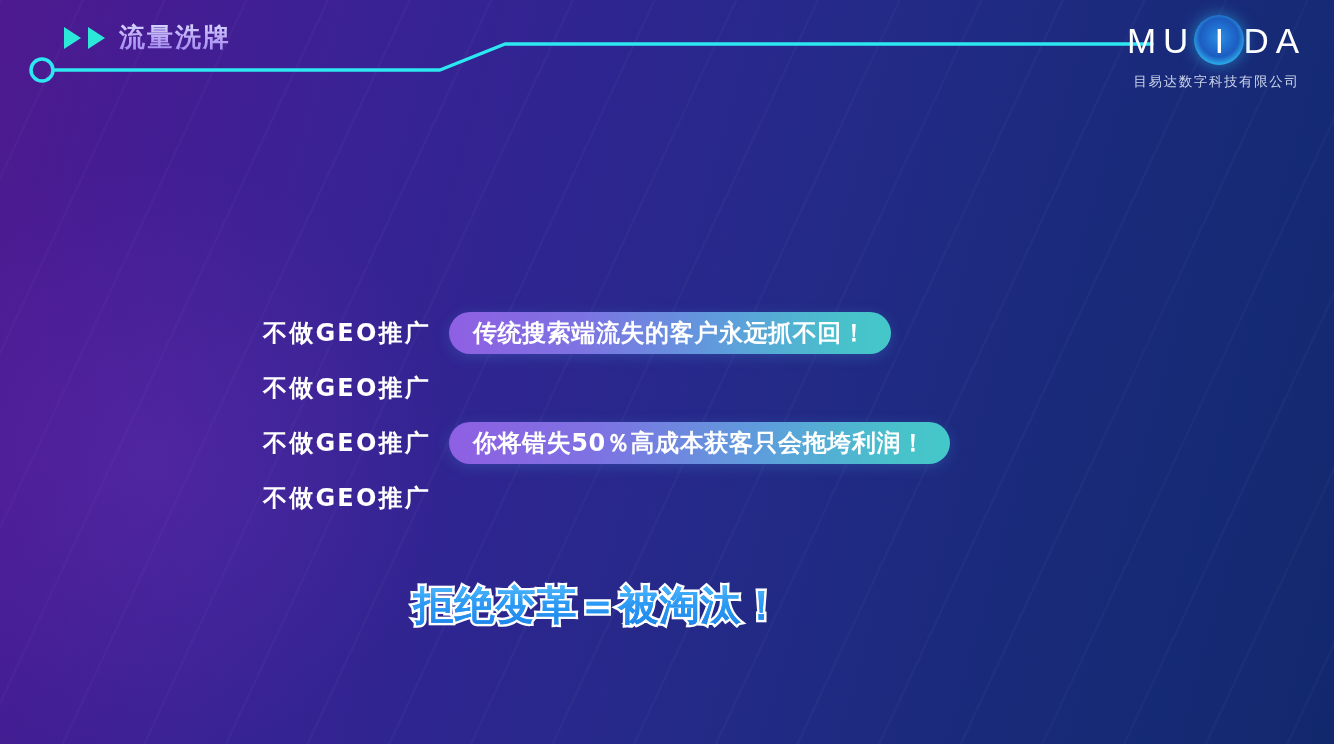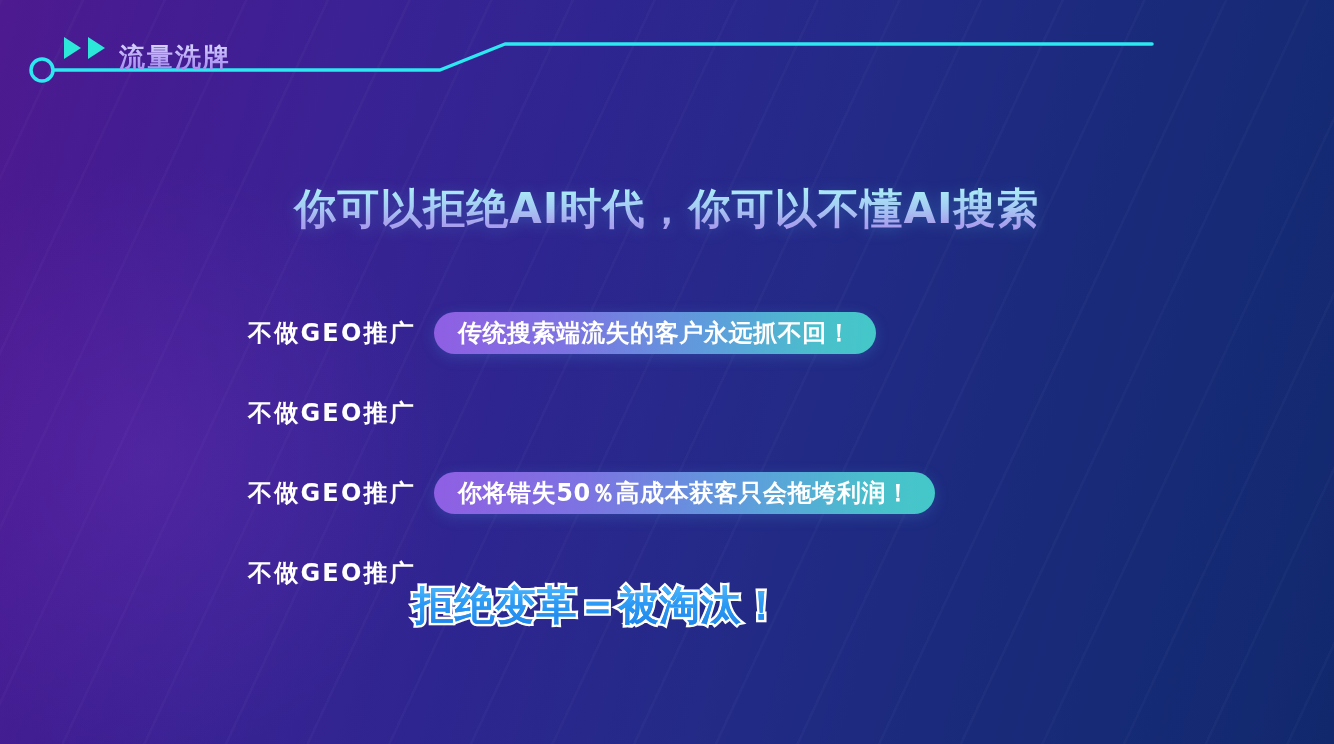--- a/index.html
+++ b/index.html
@@ -54,21 +54,20 @@
     border-top:11px solid transparent;
     border-bottom:11px solid transparent;
     border-left:17px solid #2ce8d8;
   }
   .hdr-title {
     font-size:26px; font-weight:bold; letter-spacing:2px;
     background:linear-gradient(180deg,#dfe3ff 0%,#b9a6f5 50%,#9d86ef 100%);
     -webkit-background-clip:text; background-clip:text;
     -webkit-text-fill-color:transparent; color:transparent;
     font-family:"DejaVu Sans","Liberation Sans",sans-serif;
-    margin-top:20px;
   }
 
   .hdr-line-svg { position:absolute; left:0; top:0; }
 
   
   .logo-wrap {
     position:absolute; right:28px; top:14px;
     display:flex; flex-direction:column; align-items:center;
   }
   .logo-main {
@@ -117,22 +116,22 @@
         #bff4f6 0%, #a9e6f5 22%, #a6cdf3 46%, #a9a4ee 74%, #a88ff0 100%);
     -webkit-background-clip:text; background-clip:text;
     -webkit-text-fill-color:transparent; color:transparent;
     text-shadow:none;
     filter:drop-shadow(0 2px 7px rgba(80,190,230,0.28));
   }
   .main-title .tl { display:block; }
 
   
   .rows {
-    position:absolute; left:248px; top:312px;
-    display:flex; flex-direction:column; gap:43px;
+    position:absolute; left:263px; top:312px;
+    display:flex; flex-direction:column; gap:18px;
   }
   .row { display:flex; align-items:center; gap:18px; }
   .row-label {
     font-size:24px; font-weight:bold; color:#ffffff;
     letter-spacing:2.2px; white-space:nowrap;
     font-family:"DejaVu Sans","Liberation Sans",sans-serif;
   }
   .pill {
     height:42px;
     display:flex; align-items:center;
@@ -185,24 +184,34 @@
   </svg>
 
   <div class="hdr-left">
     <div class="tri-group">
       <span class="tri"></span>
       <span class="tri"></span>
     </div>
     <div class="hdr-title">流量洗牌</div>
   </div>
 
+  <div class="logo-wrap">
+    <div class="logo-main">
+      <span>MU</span>
+      <span class="logo-i-wrap">
+        <span class="logo-sphere"></span>
+        <span class="logo-i">I</span>
+      </span>
+      <span>DA</span>
+    </div>
+    <div class="logo-sub">目易达数字科技有限公司</div>
+  </div>
 </div>
 
 <div class="main-title">
-  <span class="tl">你可以拒绝AI时代，你可以不懂AI搜索</span>
 </div>
 
 <div class="rows">
 
   <div class="row">
     <div class="row-label">不做GEO推广</div>
     <div class="pill">传统搜索端流失的客户永远抓不回！</div>
   </div>
 
   <div class="row">

